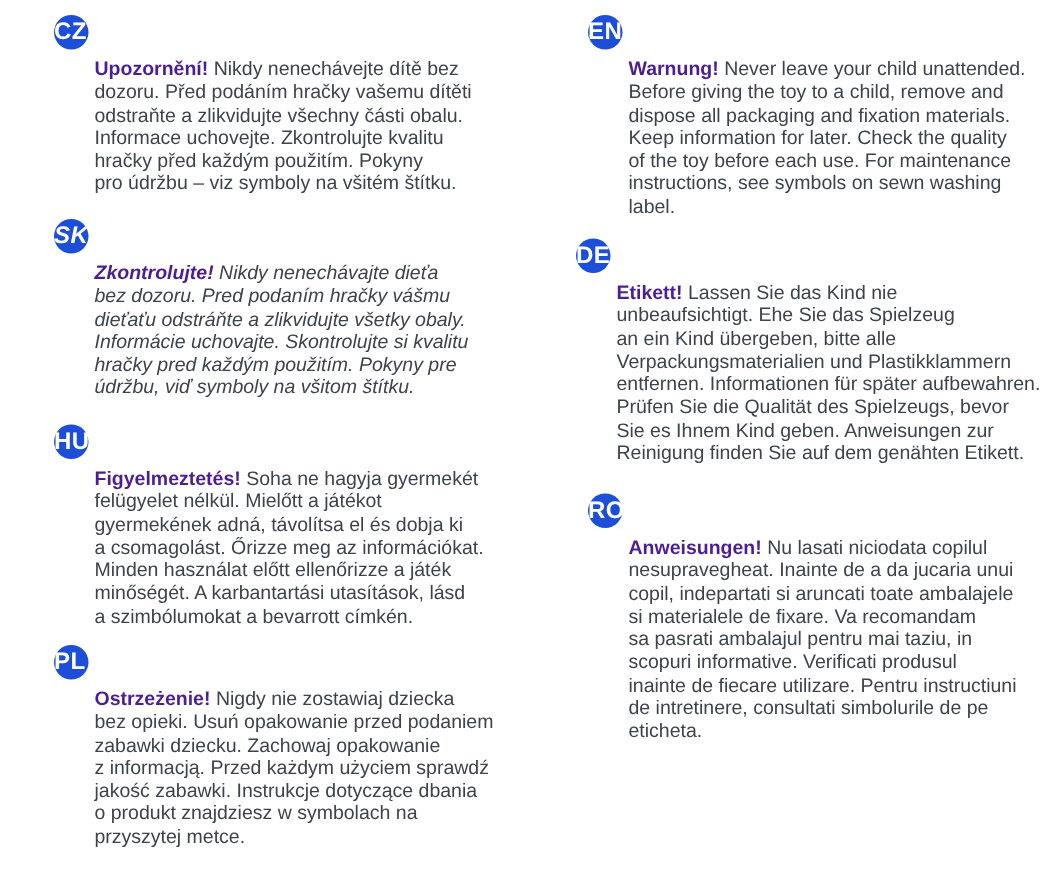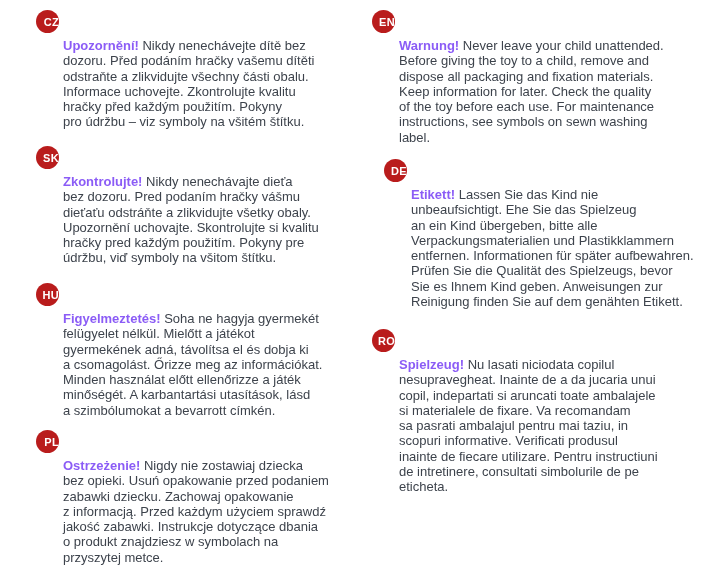--- a/index.html
+++ b/index.html
@@ -15,67 +15,67 @@
     overflow: hidden;
     font-family: "Liberation Sans", sans-serif;
   }
   .block {
     position: absolute;
   }
   .badge {
     width: 23px;
     height: 23px;
     border-radius: 50%;
-    background: #b91c1c;
+    background: #1d4ed8;
     color: #ffffff;
     display: flex;
     align-items: center;
-    justify-content: flex-end;
-    font-size: 11px;
+    justify-content: flex-start;
+    font-size: 16px;
     font-weight: 700;
     letter-spacing: 0.3px;
   }
   .text {
     margin: 5px 0 0 27px;
     font-size: 13px;
     line-height: 15.3px;
     color: #3d434c;
     white-space: pre;
     letter-spacing: 0px;
   }
   .lead {
     font-weight: 700;
-    color: #8b5cf6;
+    color: #4c1d95;
   }
 </style>
 </head>
 <body>
 
 <div class="page">
 
   <section class="block" style="left:36px; top:10px;">
     <div class="badge">
       <span>CZ</span>
     </div>
     <p class="text"><b class="lead">Upozornění!</b><span> Nikdy nenechávejte dítě bez
 dozoru. Před podáním hračky vašemu dítěti
 odstraňte a zlikvidujte všechny části obalu.
 Informace uchovejte. Zkontrolujte kvalitu
 hračky před každým použitím. Pokyny
 pro údržbu – viz symboly na všitém štítku.</span></p>
   </section>
 
-  <section class="block" style="left:36px; top:146px;">
+  <section class="block" style="left:36px; top:146px;font-style:italic;">
     <div class="badge">
       <span>SK</span>
     </div>
     <p class="text"><b class="lead">Zkontrolujte!</b><span> Nikdy nenechávajte dieťa
 bez dozoru. Pred podaním hračky vášmu
 dieťaťu odstráňte a zlikvidujte všetky obaly.
-Upozornění uchovajte. Skontrolujte si kvalitu
+Informácie uchovajte. Skontrolujte si kvalitu
 hračky pred každým použitím. Pokyny pre
 údržbu, viď symboly na všitom štítku.</span></p>
   </section>
 
   <section class="block" style="left:36px; top:283px;">
     <div class="badge">
       <span>HU</span>
     </div>
     <p class="text"><b class="lead">Figyelmeztetés!</b><span> Soha ne hagyja gyermekét
 felügyelet nélkül. Mielőtt a játékot
@@ -92,21 +92,21 @@
     </div>
     <p class="text"><b class="lead">Ostrzeżenie!</b><span> Nigdy nie zostawiaj dziecka
 bez opieki. Usuń opakowanie przed podaniem
 zabawki dziecku. Zachowaj opakowanie
 z informacją. Przed każdym użyciem sprawdź
 jakość zabawki. Instrukcje dotyczące dbania
 o produkt znajdziesz w symbolach na
 przyszytej metce.</span></p>
   </section>
 
-  <section class="block" style="left:372px; top:10px;">
+  <section class="block" style="left:392px; top:10px;">
     <div class="badge">
       <span>EN</span>
     </div>
     <p class="text"><b class="lead">Warnung!</b><span> Never leave your child unattended.
 Before giving the toy to a child, remove and
 dispose all packaging and fixation materials.
 Keep information for later. Check the quality
 of the toy before each use. For maintenance
 instructions, see symbols on sewn washing
 label.</span></p>
@@ -119,25 +119,25 @@
     <p class="text"><b class="lead">Etikett!</b><span> Lassen Sie das Kind nie
 unbeaufsichtigt. Ehe Sie das Spielzeug
 an ein Kind übergeben, bitte alle
 Verpackungsmaterialien und Plastikklammern
 entfernen. Informationen für später aufbewahren.
 Prüfen Sie die Qualität des Spielzeugs, bevor
 Sie es Ihnem Kind geben. Anweisungen zur
 Reinigung finden Sie auf dem genähten Etikett.</span></p>
   </section>
 
-  <section class="block" style="left:372px; top:329px;">
+  <section class="block" style="left:392px; top:329px;">
     <div class="badge">
       <span>RO</span>
     </div>
-    <p class="text"><b class="lead">Spielzeug!</b><span> Nu lasati niciodata copilul
+    <p class="text"><b class="lead">Anweisungen!</b><span> Nu lasati niciodata copilul
 nesupravegheat. Inainte de a da jucaria unui
 copil, indepartati si aruncati toate ambalajele
 si materialele de fixare. Va recomandam
 sa pasrati ambalajul pentru mai taziu, in
 scopuri informative. Verificati produsul
 inainte de fiecare utilizare. Pentru instructiuni
 de intretinere, consultati simbolurile de pe
 eticheta.</span></p>
   </section>
 

